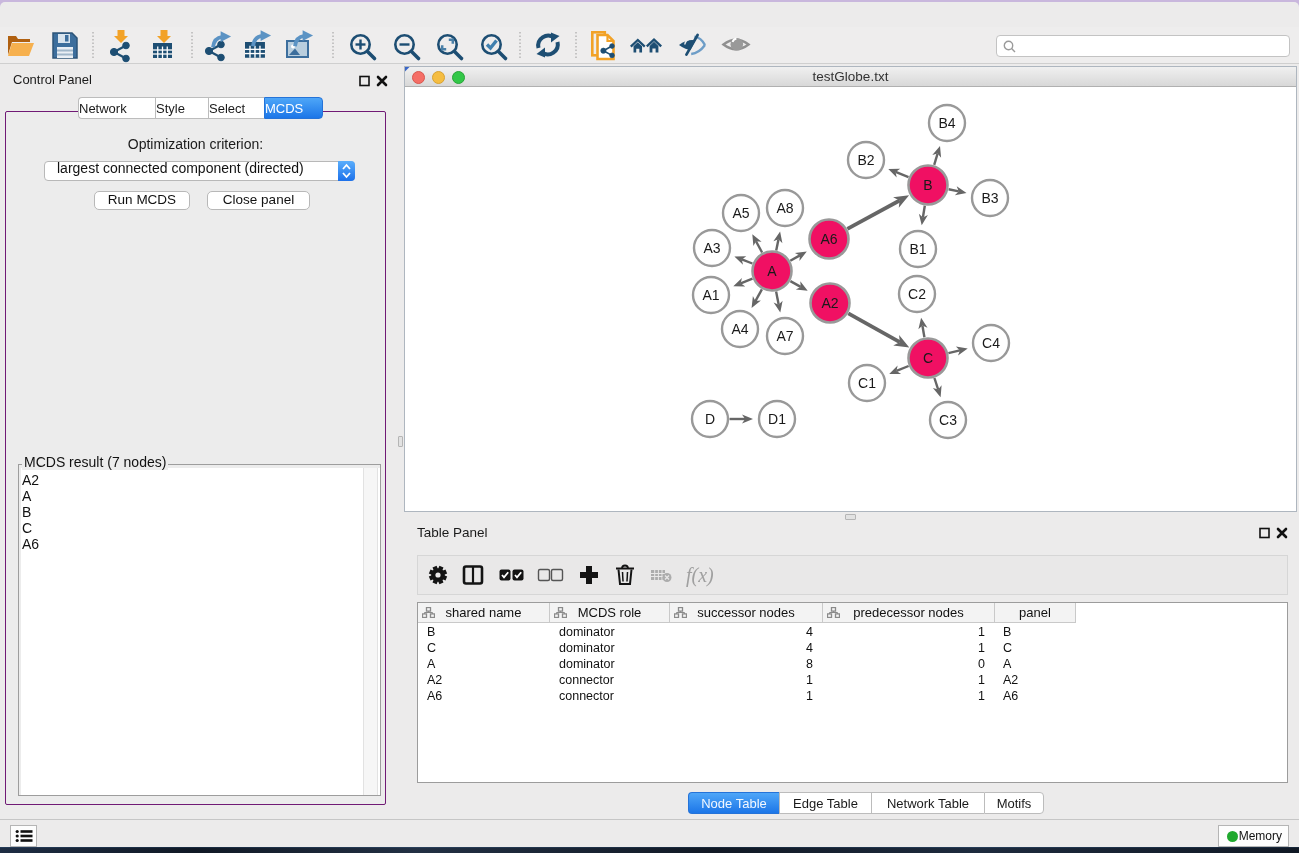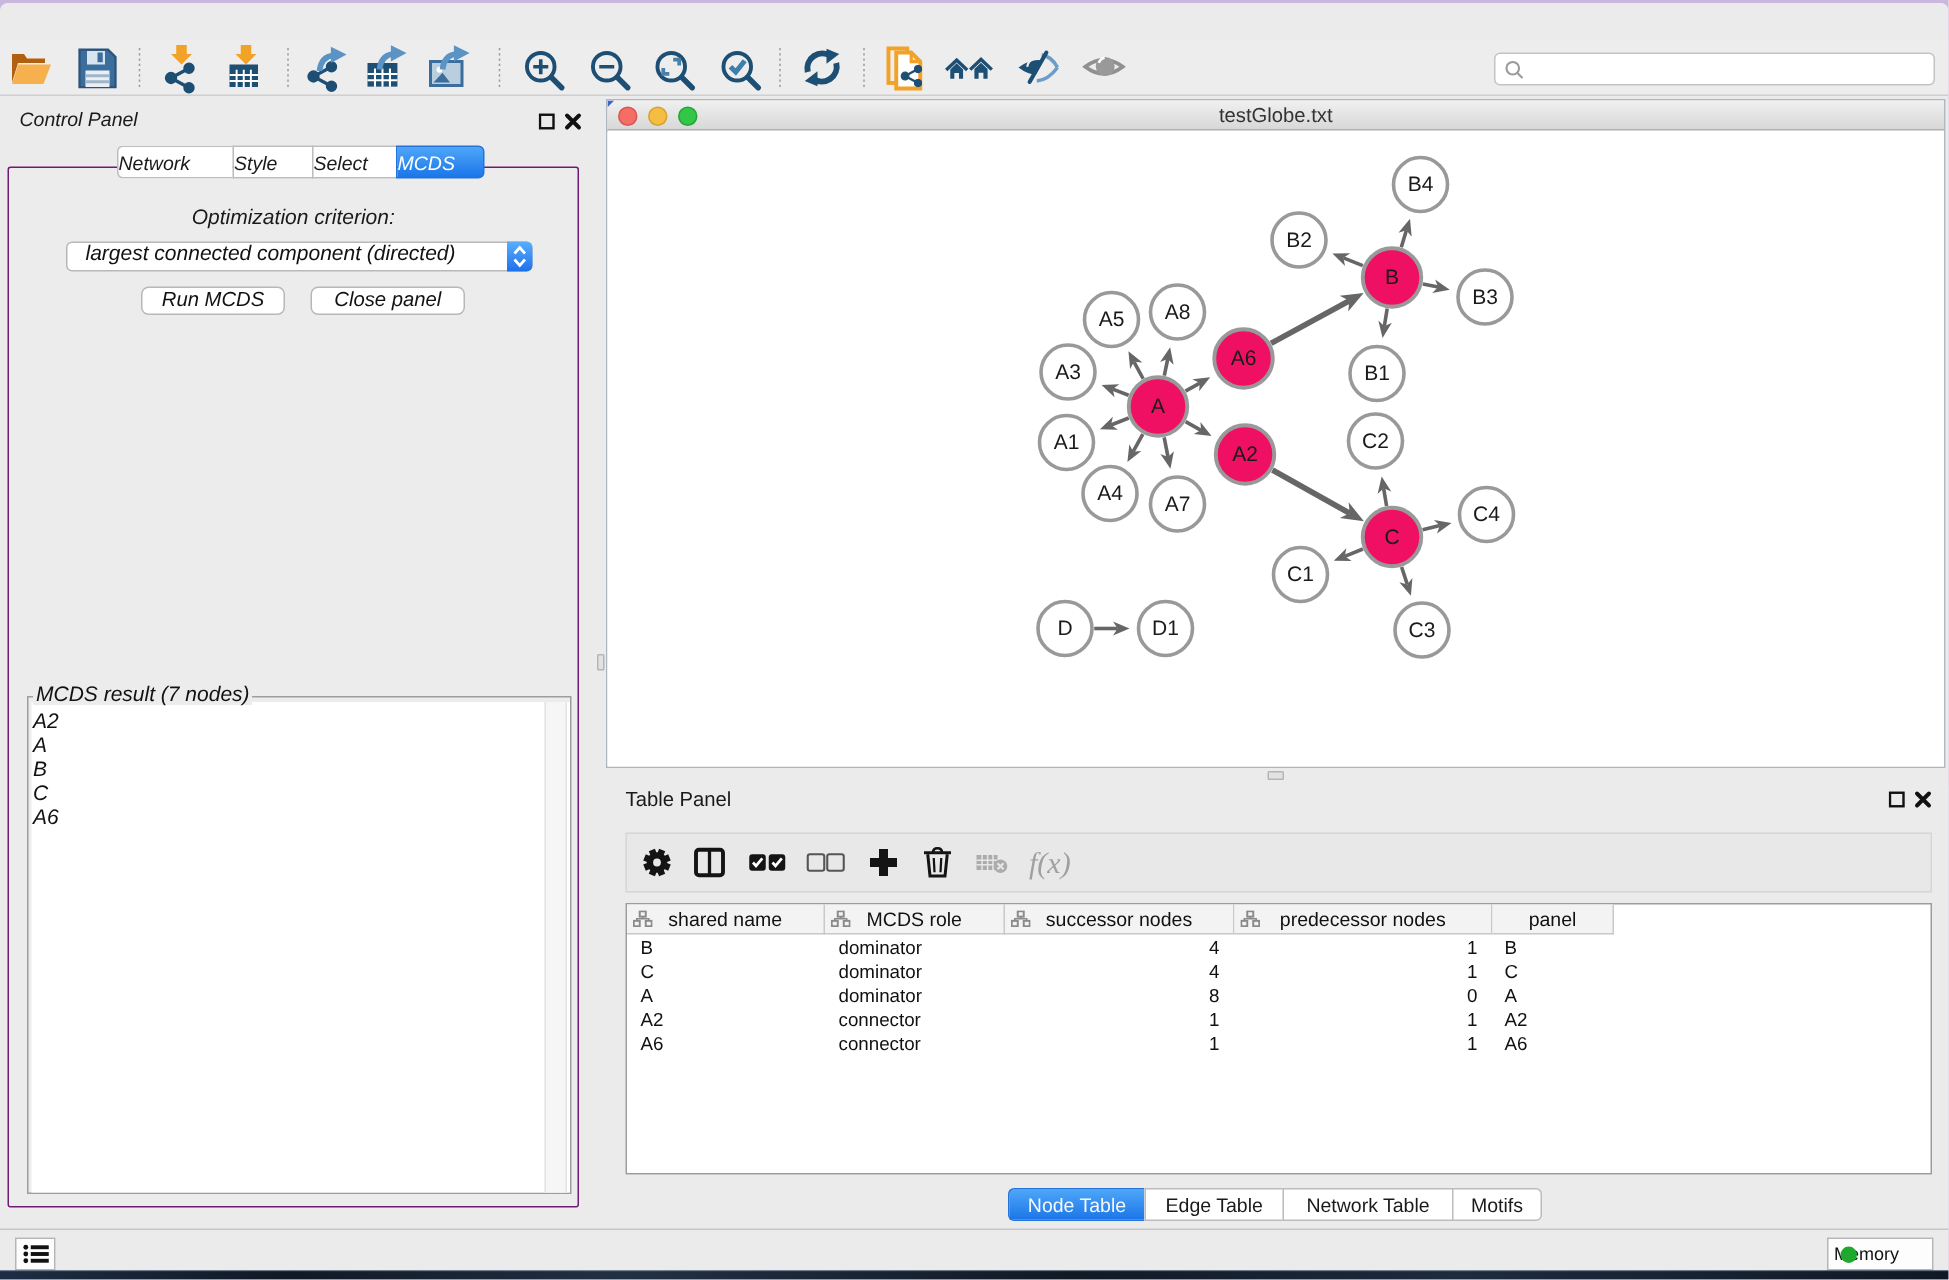--- a/index.html
+++ b/index.html
@@ -24,21 +24,21 @@
 
 
 #toolbar { position:absolute; left:0; top:25px; width:1299px; height:37px; background:#eeeded; border-bottom:1px solid #cfcfcf; }
 #search { position:absolute; left:996px; top:8px; width:294px; height:22px; background:#fff; border:1px solid #c3c3c3; border-radius:4px; }
 #search svg { position:absolute; left:5px; top:3px; }
 
 
 #mainarea { position:absolute; left:0; top:63px; width:1299px; height:754px; background:#ecebeb; }
 
 
-#cpanel { position:absolute; left:0; top:0; width:391px; height:754px; background:#ecebeb;font-style:italic; }
+#cpanel { position:absolute; left:0; top:0; width:391px; height:754px; background:#ecebeb; }
 #cpanel .ptitle { position:absolute; left:13px; top:7px; font-size:13px; color:#1a1a1a; }
 .pbtns { position:absolute; top:10px; }
 #cptabs { position:absolute; left:78px; top:32px; height:22px; z-index:3; }
 .tab { float:left; height:22px; border:1px solid #bcbcbc; border-right:none; background:#fff; color:#1a1a1a; font-size:13px; text-align:left; line-height:21px; }
 .tab.first { border-radius:4px 0 0 4px; }
 .tab.last { border-radius:0 4px 4px 0; border-right:1px solid #bcbcbc; }
 .tab.sel { background:linear-gradient(#4ea6f8,#1c76e8); color:#fff; border-color:#2573d8; }
 #cpbox { position:absolute; left:5px; top:46px; width:381px; height:694px; background:#ececec; border:1px solid #701a75; border-radius:2px; }
 #optlabel { position:absolute; left:0; width:100%; top:24px; text-align:center; font-size:14px; color:#1a1a1a; }
 #combo { position:absolute; left:38px; top:49px; width:311px; height:20px; background:#fff; border:1px solid #b8b8b8; border-radius:4px; font-size:14px; color:#111; line-height:13px; padding-left:12px; }
@@ -69,28 +69,28 @@
 
 
 #tpanel { position:absolute; left:404px; top:459px; width:895px; height:295px; background:#ecebeb; }
 #tpanel .ptitle { position:absolute; left:13px; top:1px; font-size:13.5px; color:#1a1a1a; }
 #ttoolbar { position:absolute; left:13px; top:31px; width:871px; height:40px; background:#e9e8e8; border:1px solid #d6d6d6; }
 #tableband { position:absolute; left:13px; top:78px; width:871px; height:181px; background:#fff; border:1px solid #9c9c9c; }
 .thcell { position:absolute; top:0; height:20px; background:#f3f3f3; border-right:1px solid #c9c9c9; border-bottom:1px solid #c9c9c9; font-size:13px; color:#111; text-align:center; line-height:20px; }
 .trow { position:absolute; height:16px; font-size:12.5px; color:#111; line-height:16px; }
 #btabs { position:absolute; left:268px; top:268px; height:22px; }
 .btab { float:left; height:22px; border:1px solid #bcbcbc; border-right:none; background:#fff; color:#1a1a1a; font-size:13px; line-height:21px; text-align:center; }
-.btab.first { border-radius:4px 0 0 4px; }
+.btab.first { border-radius:4px 0 0 4px;margin-left:16px; }
 .btab.last { border-radius:0 4px 4px 0; border-right:1px solid #bcbcbc; }
 .btab.sel { background:linear-gradient(#4ea6f8,#1c76e8); color:#f3f8ff; border-color:#2573d8; }
 
 
 #statusbar { position:absolute; left:0; top:817px; width:1299px; height:30px; background:#ecebeb; border-top:1px solid #c6c6c6; }
 #listbtn { position:absolute; left:10px; top:5px; width:27px; height:22px; background:#fdfdfd; border:1px solid #b5b5b5; }
-#membtn { position:absolute; left:1218px; top:5px; width:71px; height:22px; background:#fdfdfd; border:1px solid #b5b5b5; font-size:12px; color:#111; line-height:20px; text-align:right; padding-right:22px; }
+#membtn { position:absolute; left:1218px; top:5px; width:71px; height:22px; background:#fdfdfd; border:1px solid #b5b5b5; font-size:12px; color:#111; line-height:20px; text-align:right; padding-right:6px; }
 #membtn .dot { position:absolute; left:8px; top:5px; width:11px; height:11px; border-radius:50%; background:#1fa82e; }
 </style>
 </head>
 <body>
 <div id="win">
   <div id="toolbar"><svg width="1299" height="37">
         <line x1="93" y1="5" x2="93" y2="33" stroke="#9a9a9a" stroke-width="1" stroke-dasharray="1.5,2"></line>
         <line x1="192" y1="5" x2="192" y2="33" stroke="#9a9a9a" stroke-width="1" stroke-dasharray="1.5,2"></line>
         <line x1="333" y1="5" x2="333" y2="33" stroke="#9a9a9a" stroke-width="1" stroke-dasharray="1.5,2"></line>
         <line x1="520" y1="5" x2="520" y2="33" stroke="#9a9a9a" stroke-width="1" stroke-dasharray="1.5,2"></line>

